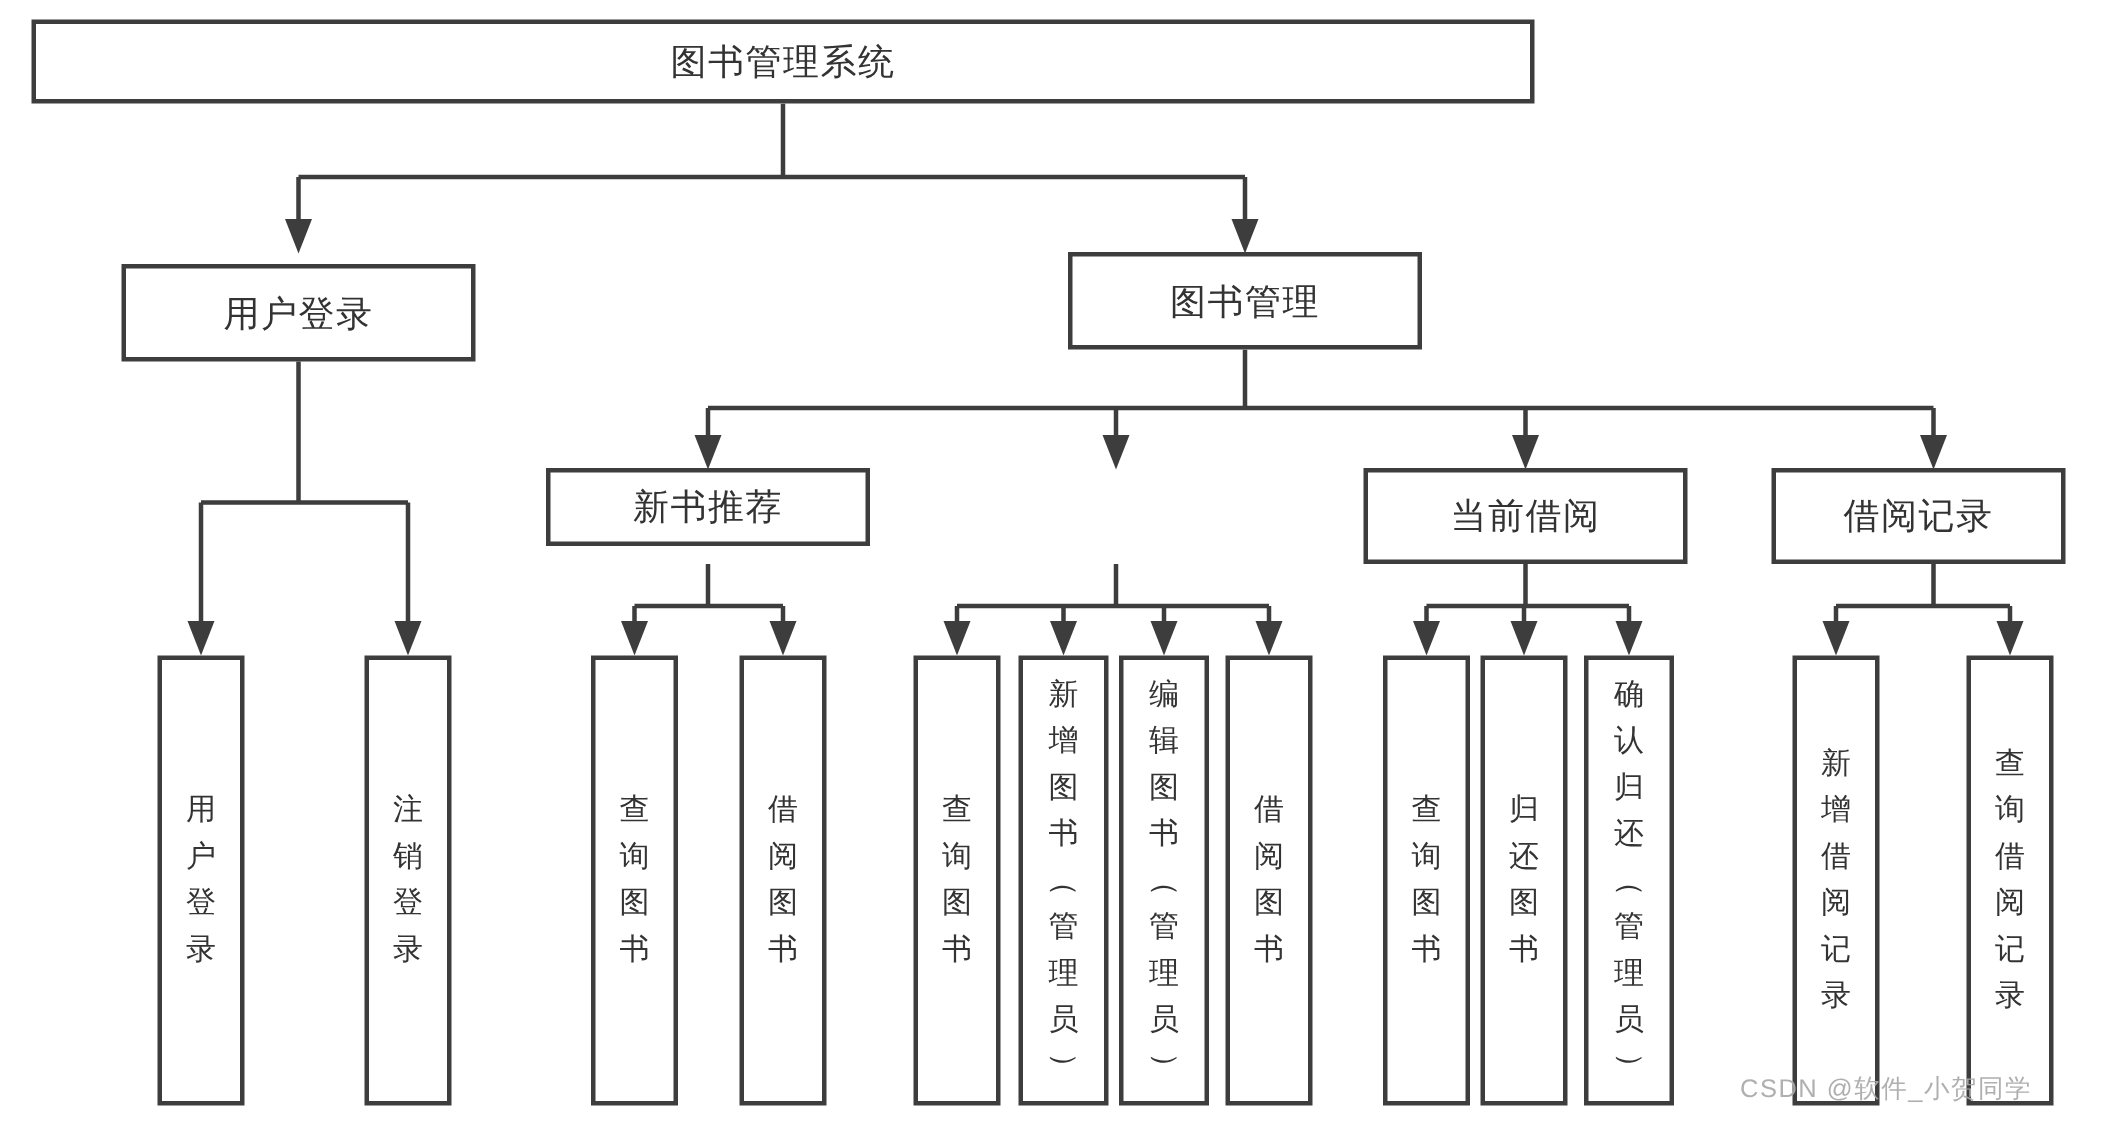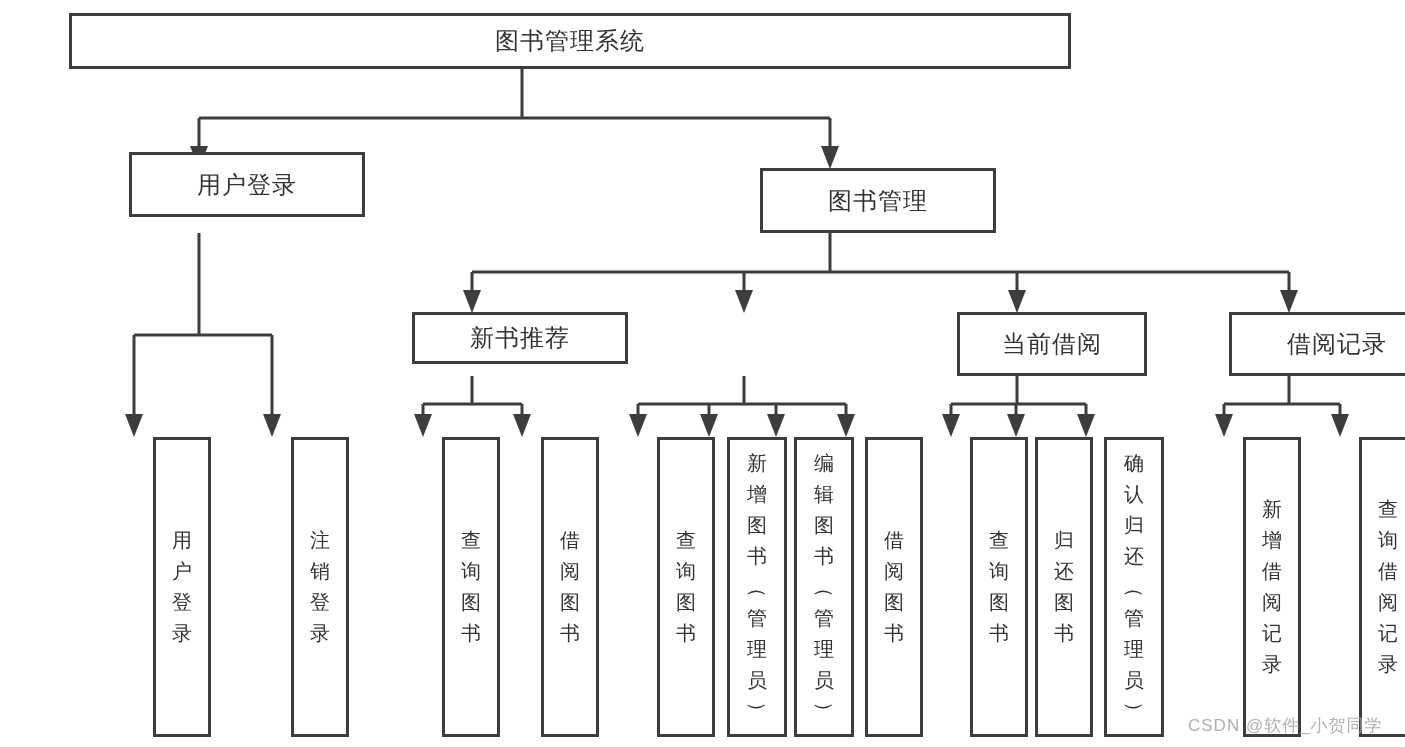--- a/index.html
+++ b/index.html
@@ -1,27 +1,27 @@
 <!DOCTYPE html>
 <html><head>
 <meta charset="utf-8">
 <style>
   html,body{margin:0;padding:0;background:#fff;}
   .canvas{position:relative;width:1405px;height:747px;background:#fff;overflow:hidden;
           font-family:"Liberation Sans",sans-serif;color:#333;}
   .wires{position:absolute;left:0;top:0;z-index:1;}
   .node{position:absolute;box-sizing:border-box;border:3px solid #3d3d3d;background:#fff;
-        display:flex;align-items:center;justify-content:center;z-index:2;margin-left:48px;}
+        display:flex;align-items:center;justify-content:center;z-index:2;}
   .hlabel{font-size:24px;letter-spacing:1px;color:#333;white-space:nowrap;}
   .leaf{z-index:2;}
   .vtext{display:block;}
   .vchar{display:block;height:31px;line-height:31px;text-align:center;font-size:20px;color:#333;}
   .vchar.rot{transform:rotate(90deg);}
   .watermark{position:absolute;left:1160px;top:714px;z-index:3;font-size:17px;
-             color:#a9a9a9;letter-spacing:1px;white-space:nowrap;opacity:.92;margin-left:28px;}
+             color:#a9a9a9;letter-spacing:1px;white-space:nowrap;opacity:.92;}
 </style>
 </head>
 <body>
 
 <div class="canvas">
 
   <svg class="wires" width="1405" height="747">
     <g stroke="#3d3d3d" stroke-width="3" fill="none">
       <path d="M522 69 V118 M199 118 H830 M199 118 V158 M830 118 V158"></path>
       <path d="M199 233 V335 M134 335 H272 M134 335 V427 M272 335 V427"></path>
@@ -51,34 +51,34 @@
       <polygon points="1077,414 1095,414 1086,437"></polygon>
       <polygon points="1215,414 1233,414 1224,437"></polygon>
       <polygon points="1331,414 1349,414 1340,437"></polygon>
     </g>
   </svg>
 
   <div class="node" style="left:21px;top:13px;width:1002px;height:56px;">
     <span class="hlabel">图书管理系统</span>
   </div>
 
-  <div class="node" style="left:81px;top:152px;width:236px;height:65px;text-align:right;">
+  <div class="node" style="left:81px;top:176px;width:236px;height:65px;text-align:right;">
     <span class="hlabel">用户登录</span>
   </div>
   <div class="node" style="left:712px;top:168px;width:236px;height:65px;align-items:center;">
     <span class="hlabel">图书管理</span>
   </div>
 
   <div class="node" style="left:364px;top:312px;width:216px;height:52px;">
     <span class="hlabel">新书推荐</span>
   </div>
-  <div class="node" style="left:909px;top:312px;width:190px;height:64px;">
+  <div class="node" style="left:909px;top:312px;width:216px;height:64px;">
     <span class="hlabel">当前借阅</span>
   </div>
-  <div class="node" style="left:1181px;top:312px;width:216px;height:64px;text-align:center;">
+  <div class="node" style="left:1181px;top:312px;width:196px;height:64px;text-align:center;">
     <span class="hlabel">借阅记录</span>
   </div>
 
   <div class="node leaf" style="left:105px;top:437px;width:58px;height:300px;">
     <span class="vtext">
         <span class="vchar">用</span>
         <span class="vchar">户</span>
         <span class="vchar">登</span>
         <span class="vchar">录</span>
       </span>

